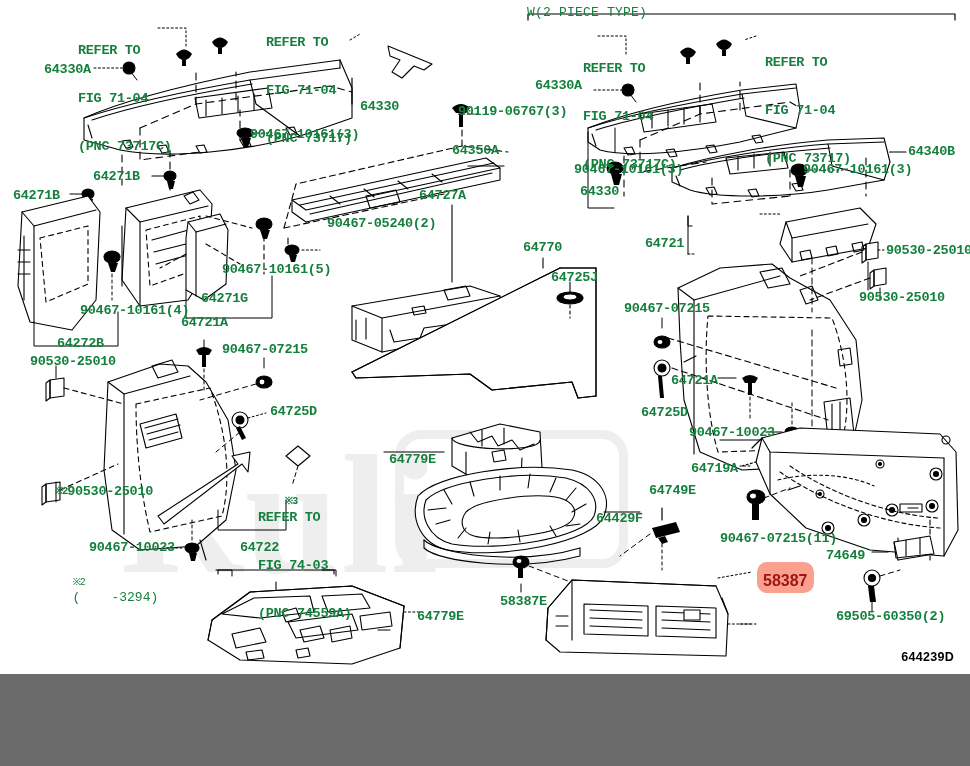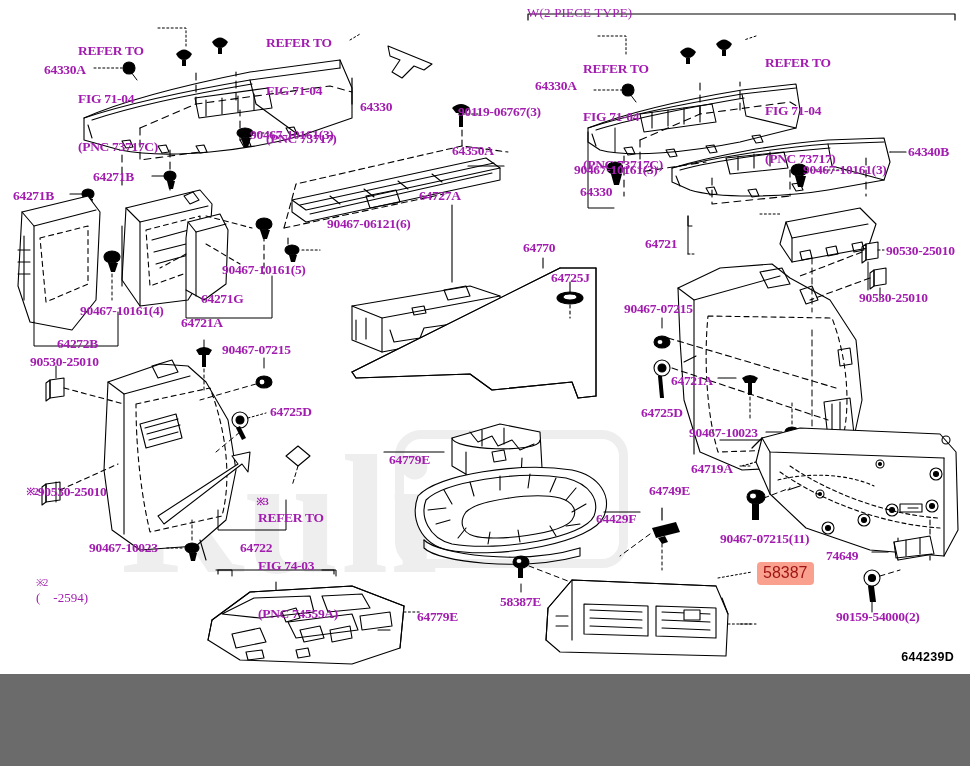--- a/index.html
+++ b/index.html
@@ -45,43 +45,43 @@
   }
   #wm-box{
     left:395px; top:430px;
     width:215px; height:120px;
     border:9px solid #eeeeee;
     border-radius:26px;
   }
   
   .lbl{
     position:absolute;
-    color:#a21caf;
+    color:#15803d;
     font-weight:700;
     font-size:13.5px;
     line-height:15px;
     white-space:pre;
-    font-family:Liberation Serif, serif;
+    font-family:Liberation Mono, monospace;
     letter-spacing:-0.3px;
   }
   .lbl.note{font-weight:400;font-size:13px;letter-spacing:0px;}
   .lbl.refer{line-height:16px;}
   .lbl.hdr{font-weight:400;font-size:13px;letter-spacing:0.2px;}
   .mk{font-size:10px;vertical-align:1px;letter-spacing:-1px;}
   
   #hl-58387{
     position:absolute;
     left:757px; top:562px;
-    padding:2px 6px 3px 6px;
+    padding:10px 6px 3px 6px;
     background:#f9a08f;
     color:#9e1414;
-    font-weight:400;
+    font-weight:700;
     font-size:16px;
     line-height:18px;
-    border-radius:4px;
+    border-radius:10px;
     letter-spacing:0px;
   }
   #diagram-code{
     position:absolute;
     right:16px; bottom:8px;
     font-size:12.5px;
     font-weight:700;
     color:#000;
     letter-spacing:0.3px;
   }
@@ -582,21 +582,21 @@
     </div>
 
     <div class="lbl" style="left:44px;top:62px">64330A</div>
     <div class="lbl" style="left:360px;top:99px">64330</div>
     <div class="lbl" style="left:458px;top:104px">90119-06767(3)</div>
     <div class="lbl" style="left:250px;top:127px">90467-10161(3)</div>
     <div class="lbl" style="left:452px;top:143px">64350A</div>
     <div class="lbl" style="left:93px;top:169px">64271B</div>
     <div class="lbl" style="left:13px;top:188px">64271B</div>
     <div class="lbl" style="left:419px;top:188px">64727A</div>
-    <div class="lbl" style="left:327px;top:216px">90467-06121(6)</div>
+    <div class="lbl" style="left:327px;top:216px">90467-05240(2)</div>
     <div class="lbl" style="left:523px;top:240px">64770</div>
     <div class="lbl" style="left:222px;top:262px">90467-10161(5)</div>
     <div class="lbl" style="left:551px;top:270px">64725J</div>
     <div class="lbl" style="left:201px;top:291px">64271G</div>
     <div class="lbl" style="left:80px;top:303px">90467-10161(4)</div>
     <div class="lbl" style="left:181px;top:315px">64721A</div>
     <div class="lbl" style="left:57px;top:336px">64272B</div>
     <div class="lbl" style="left:222px;top:342px">90467-07215</div>
     <div class="lbl" style="left:30px;top:354px">90530-25010</div>
     <div class="lbl" style="left:270px;top:404px">64725D</div>
@@ -616,32 +616,32 @@
     <div class="lbl" style="left:859px;top:290px">90530-25010</div>
     <div class="lbl" style="left:624px;top:301px">90467-07215</div>
     <div class="lbl" style="left:671px;top:373px">64721A</div>
     <div class="lbl" style="left:641px;top:405px">64725D</div>
     <div class="lbl" style="left:689px;top:425px">90467-10023</div>
     <div class="lbl" style="left:691px;top:461px">64719A</div>
     <div class="lbl" style="left:649px;top:483px">64749E</div>
     <div class="lbl" style="left:596px;top:511px">64429F</div>
     <div class="lbl" style="left:720px;top:531px">90467-07215(11)</div>
     <div class="lbl" style="left:826px;top:548px">74649</div>
-    <div class="lbl" style="left:836px;top:609px">90159-54000(2)</div>
+    <div class="lbl" style="left:836px;top:609px">69505-60350(2)</div>
 
     <div class="lbl" style="left:8px;top:469px">
       <span class="mk">※2</span><span>90530-25010</span>
     </div>
 
     <div id="hl-58387">58387</div>
 
     <div style="position:absolute;left:10px;top:557px">
       <div class="lbl note" style="position:relative;left:0;top:0;margin-top:3px">
         <span class="mk">※2</span>
-        <span>(    -2594)</span>
+        <span>(    -3294)</span>
       </div>
 
     </div>
 
     <div id="diagram-code">644239D</div>
 
   </div>
 
   <div id="caption">
   </div>

